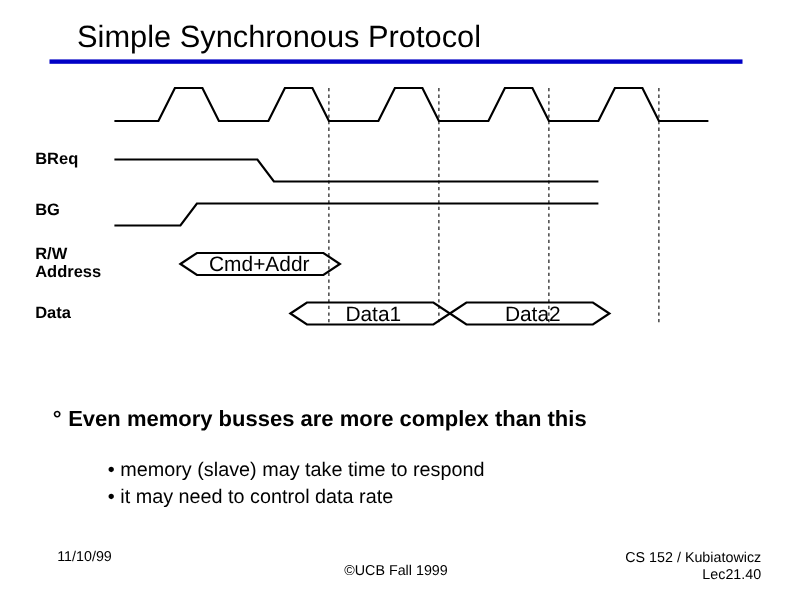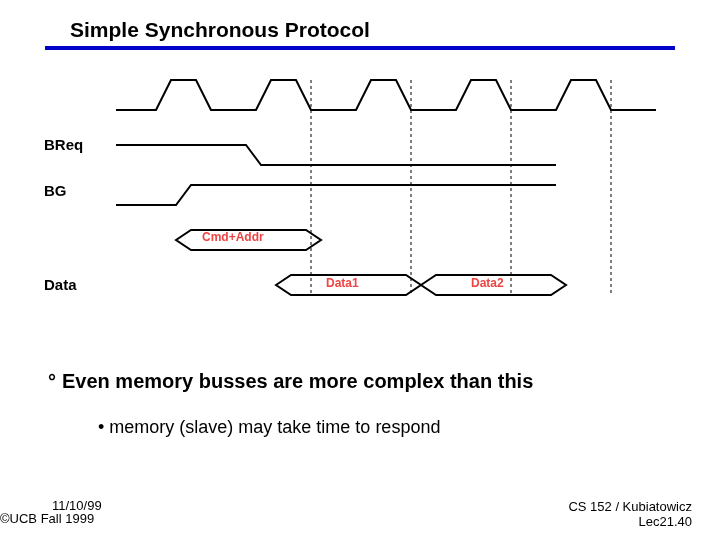--- a/index.html
+++ b/index.html
@@ -8,50 +8,50 @@
     height: 540px;
     background: #fff;
     font-family: Arial, Helvetica, sans-serif;
     position: relative;
     overflow: hidden;
   }
   .title-wrap {
     padding: 18px 0 0 70px;
   }
   .title {
-    font-size: 21px;
-    font-weight: bold;
+    font-size: 28px;
+    font-weight: normal;
     color: #000;
   }
   .title-underline {
     margin-top: 4px;
     height: 4px;
     background: #0000c6;
     margin-left: 45px;
     margin-right: 45px;
   }
   .diagram {
     position: absolute;
-    left: 16px;
+    left: 4px;
     top: 70px;
     width: 580px;
     height: 230px;
   }
   .sig-label {
     position: absolute;
     font-size: 15px;
     font-weight: bold;
     color: #000;
     text-align: left;
   }
   .bubble {
     position: absolute;
-    font-size: 12px;
-    font-weight: bold;
-    color: #ef4444;
+    font-size: 19px;
+    font-weight: normal;
+    color: #000000;
     text-align: center;
   }
   .bullets {
     position: absolute;
     left: 48px;
     top: 370px;
     width: 630px;
   }
   .bullet-main {
     font-size: 20px;
@@ -70,21 +70,21 @@
   .footer {
     position: absolute;
     bottom: 14px;
     left: 0;
     width: 720px;
     height: 30px;
     font-size: 13px;
     color: #000;
   }
   .footer-left { position: absolute; left: 30px; bottom: 13px; margin-left: 22px; }
-  .footer-center { position: absolute; left: 0; right: 0; text-align: left; bottom: 0; }
+  .footer-center { position: absolute; left: 0; right: 0; text-align: center; bottom: 0; }
   .footer-right { position: absolute; right: 28px; bottom: -4px; text-align: right; line-height: 1.2; }
 </style>
 </head>
 <body>
 
 <div class="title-wrap">
   <div class="title">Simple Synchronous Protocol</div>
 </div>
 <div class="title-underline"></div>
 
@@ -108,30 +108,33 @@
         <line x1="295" y1="10" x2="295" y2="225"></line>
         <line x1="395" y1="10" x2="395" y2="225"></line>
         <line x1="495" y1="10" x2="495" y2="225"></line>
         <line x1="595" y1="10" x2="595" y2="225"></line>
       </g>
     </g>
   </svg>
 
   <div class="sig-label" style="left:28px; top:66px;">BReq</div>
   <div class="sig-label" style="left:28px; top:112px;">BG</div>
+  <div class="sig-label" style="left:28px; top:152px; white-space:pre;">R/W
+Address</div>
   <div class="sig-label" style="left:28px; top:206px;">Data</div>
 
   <div class="bubble" style="left:186px; top:160px;">Cmd+Addr</div>
   <div class="bubble" style="left:310px; top:206px;">Data1</div>
   <div class="bubble" style="left:455px; top:206px;">Data2</div>
 </div>
 
 <div class="bullets">
   <div class="bullet-main"><span class="deg">°</span><span>Even memory busses are more complex than this</span></div>
   <div class="bullet-sub">• <span>memory (slave) may take time to respond</span></div>
+  <div class="bullet-sub">• <span>it may need to control data rate</span></div>
 </div>
 
 <div class="footer">
   <div class="footer-left">11/10/99</div>
   <div class="footer-center">©UCB Fall 1999</div>
   <div class="footer-right">
     <span>CS 152 / Kubiatowicz</span><br>
     <span>Lec21.40</span>
   </div>
 </div>

